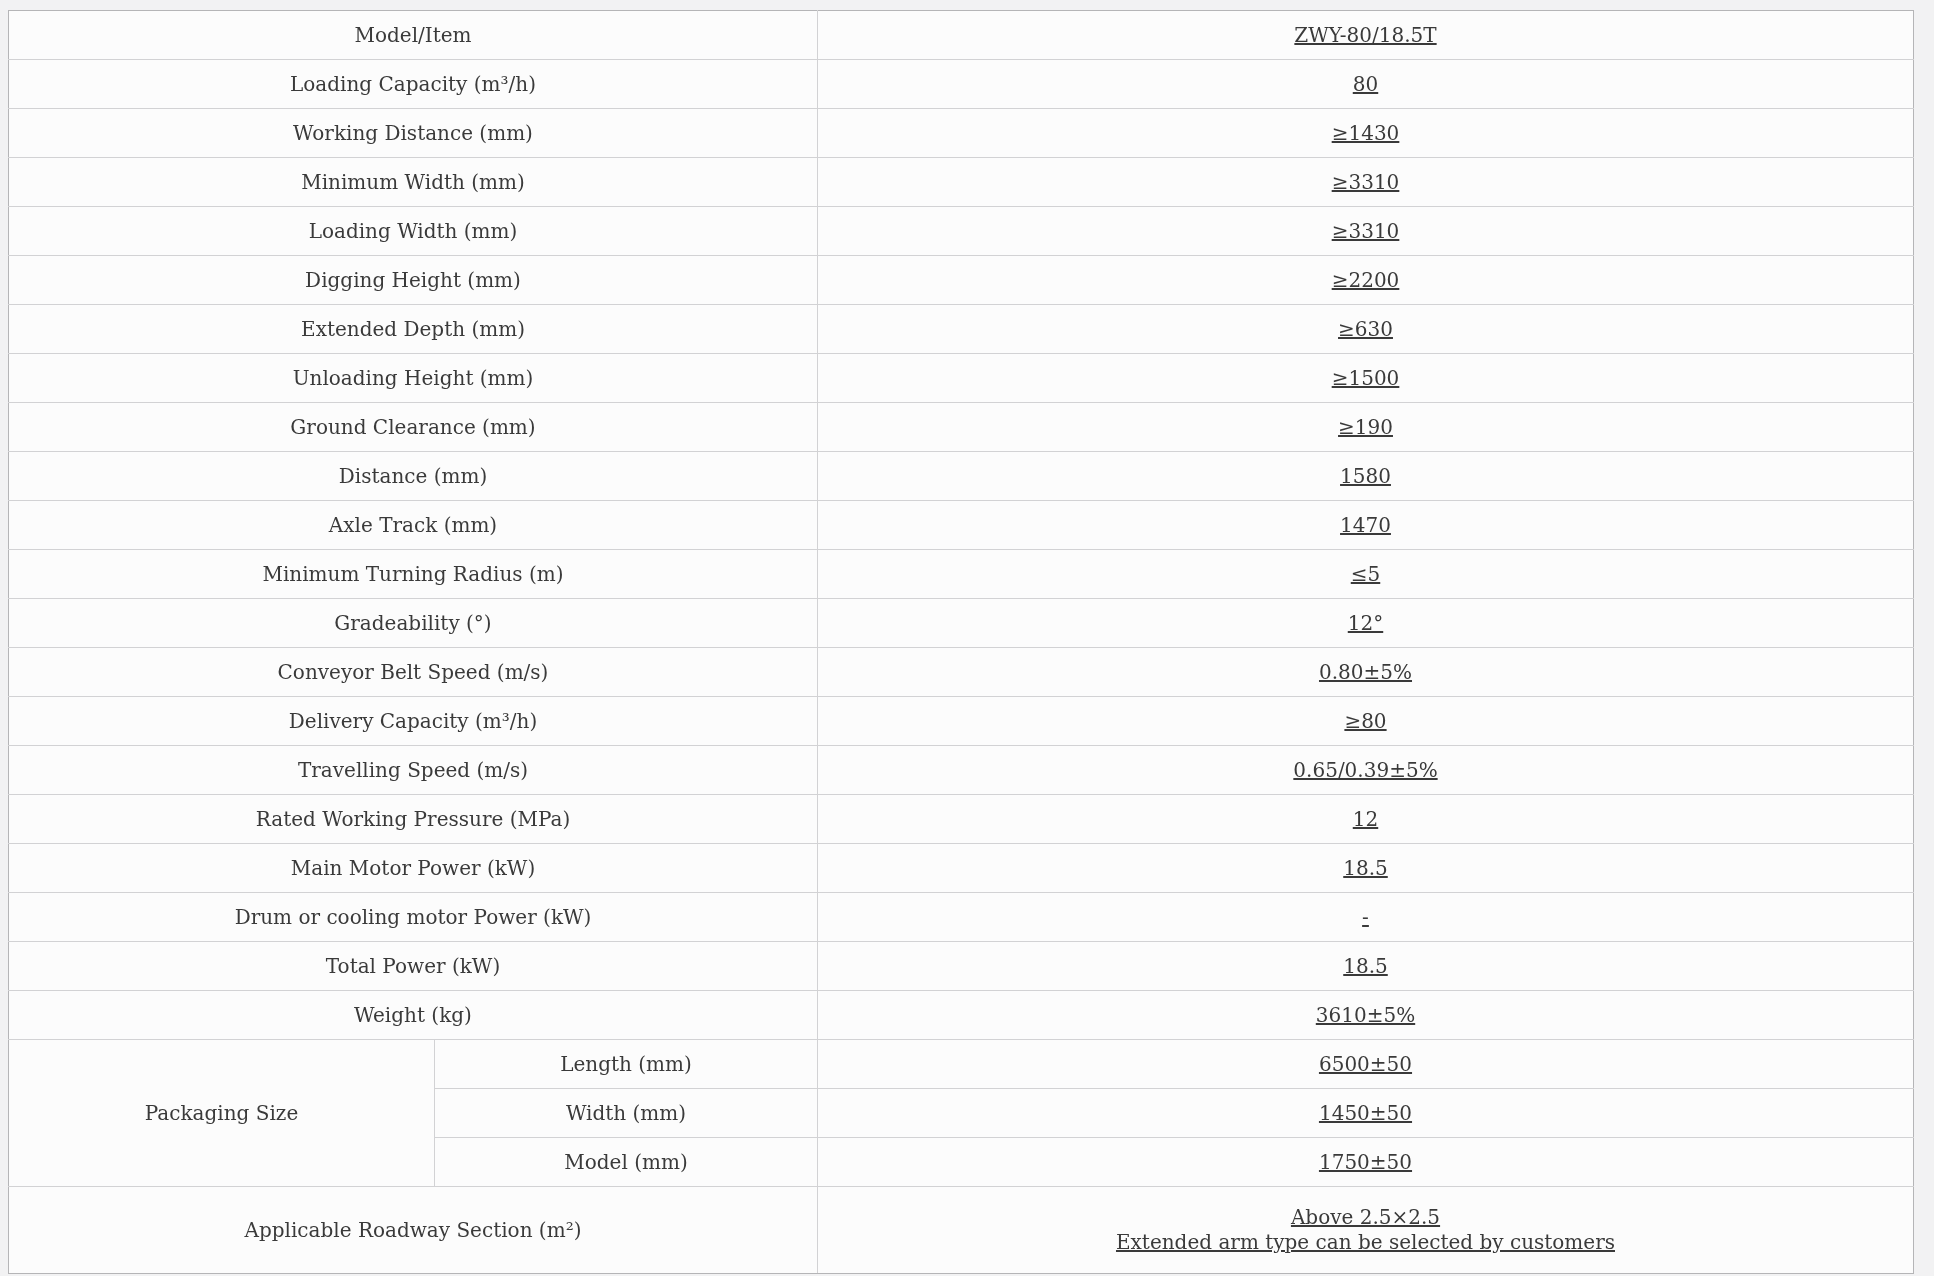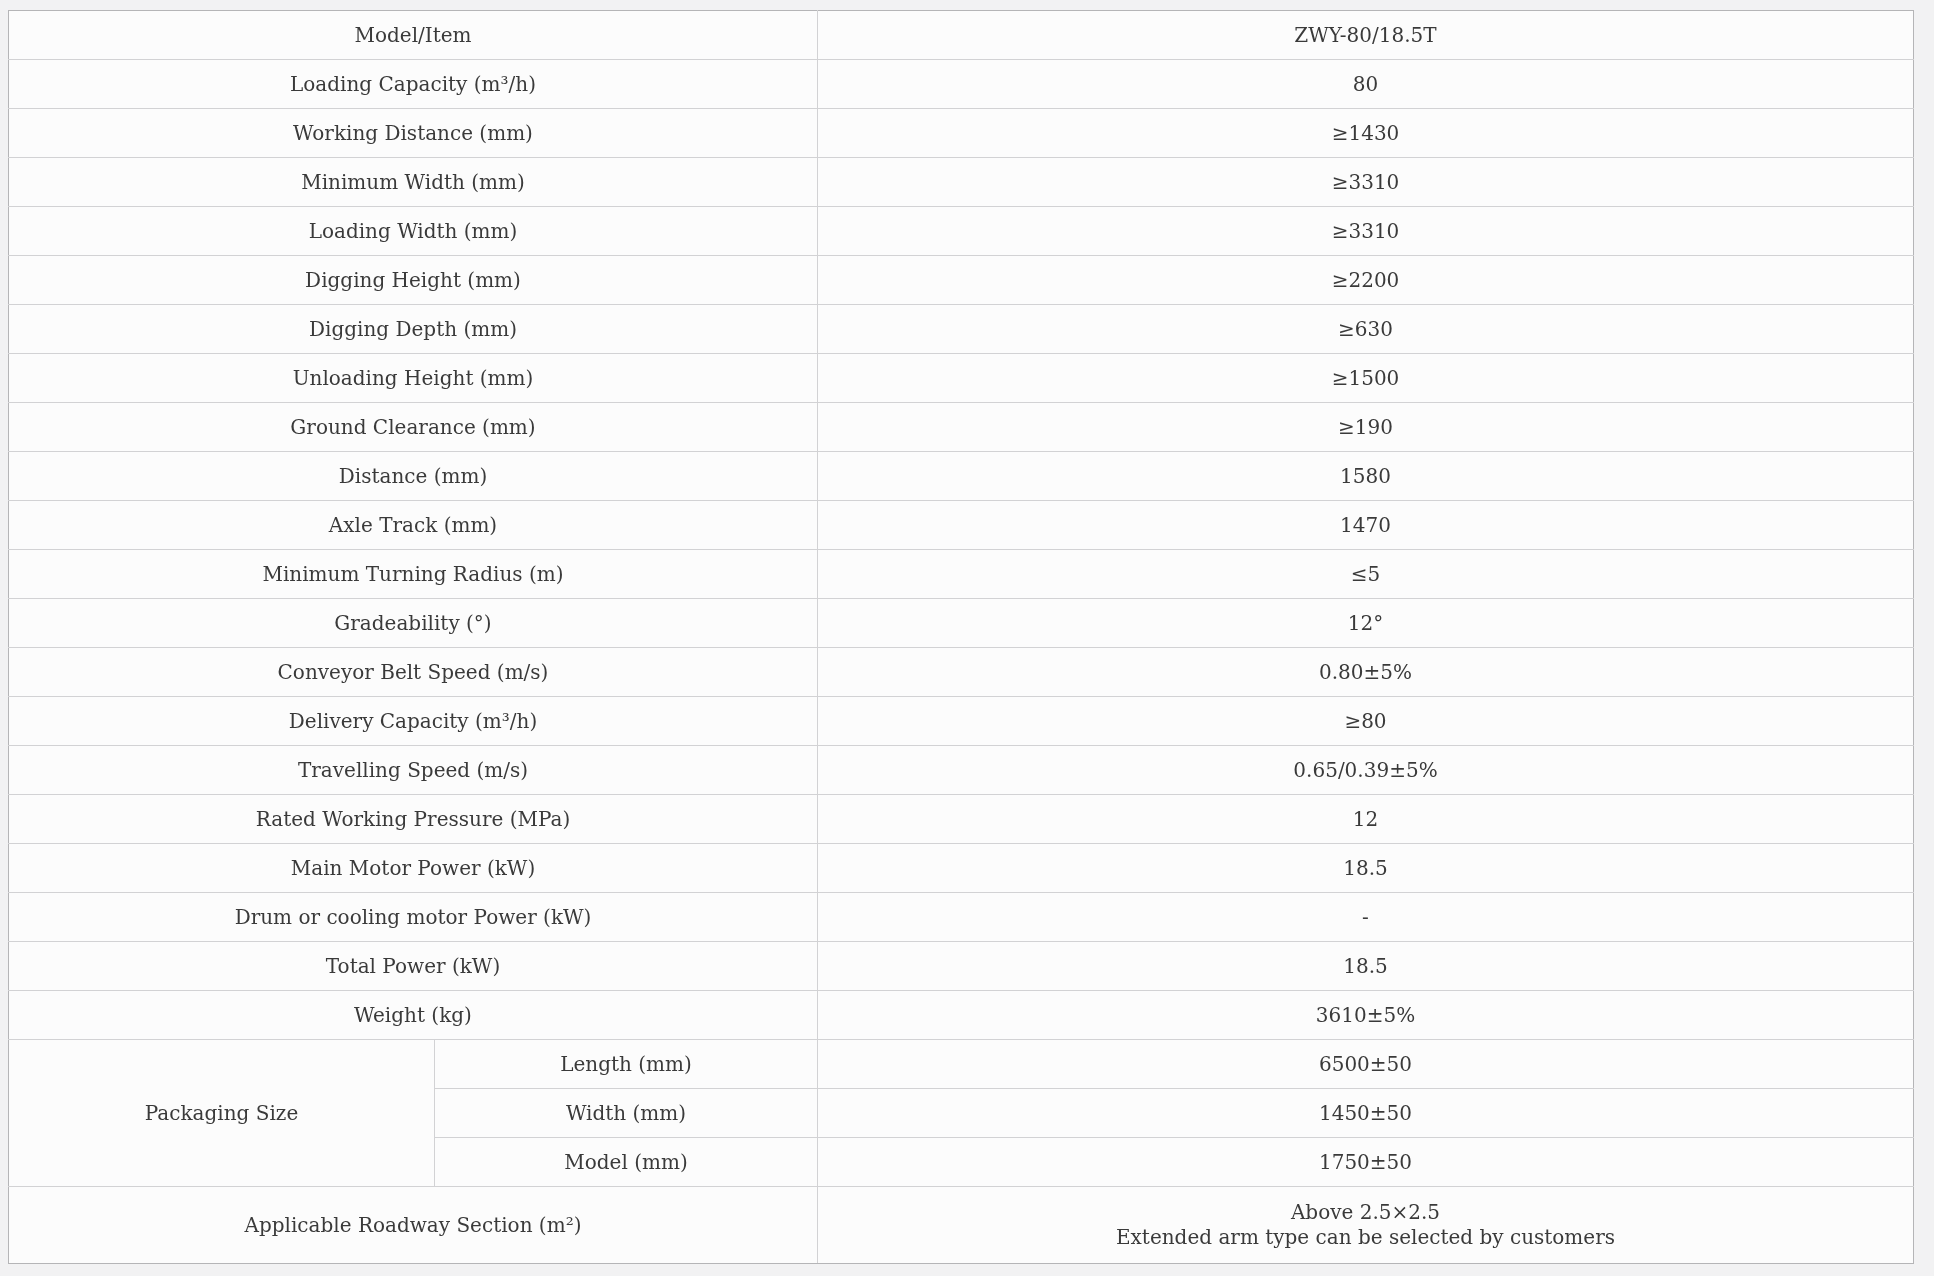--- a/index.html
+++ b/index.html
@@ -29,26 +29,26 @@
     font-size: 20px;
     color: #3a3a3a;
     padding: 0;
     overflow: hidden;
     white-space: nowrap;
   }
   .spec-table tr {
     height: 49px;
   }
   .spec-table tr.footer-row {
-    height: 77px;
+    height: 87px;
   }
   
   .spec-table tbody.main-body tr:first-child td { border-top-color: #b5b5b7; }
   .spec-table td.edge-left  { border-left-color: #b5b5b7; }
-  .spec-table td.value-cell { border-right-color: #b5b5b7; }
+  .spec-table td.value-cell { border-right-color: #b5b5b7; text-decoration: underline; }
   .spec-table tr.footer-row td { border-bottom-color: #b5b5b7; }
   .footer-value div {
     line-height: 25px;
     white-space: nowrap;
   }
 </style>
 </head>
 <body>
 
 <table class="spec-table">
@@ -77,21 +77,21 @@
       </tr>
       <tr>
         <td colspan="2" class="label-cell edge-left">Loading Width (mm)</td>
         <td class="value-cell">≥3310</td>
       </tr>
       <tr>
         <td colspan="2" class="label-cell edge-left">Digging Height (mm)</td>
         <td class="value-cell">≥2200</td>
       </tr>
       <tr>
-        <td colspan="2" class="label-cell edge-left">Digging Depth (mm)</td>
+        <td colspan="2" class="label-cell edge-left">Extended Depth (mm)</td>
         <td class="value-cell">≥630</td>
       </tr>
       <tr>
         <td colspan="2" class="label-cell edge-left">Unloading Height (mm)</td>
         <td class="value-cell">≥1500</td>
       </tr>
       <tr>
         <td colspan="2" class="label-cell edge-left">Ground Clearance (mm)</td>
         <td class="value-cell">≥190</td>
       </tr>

